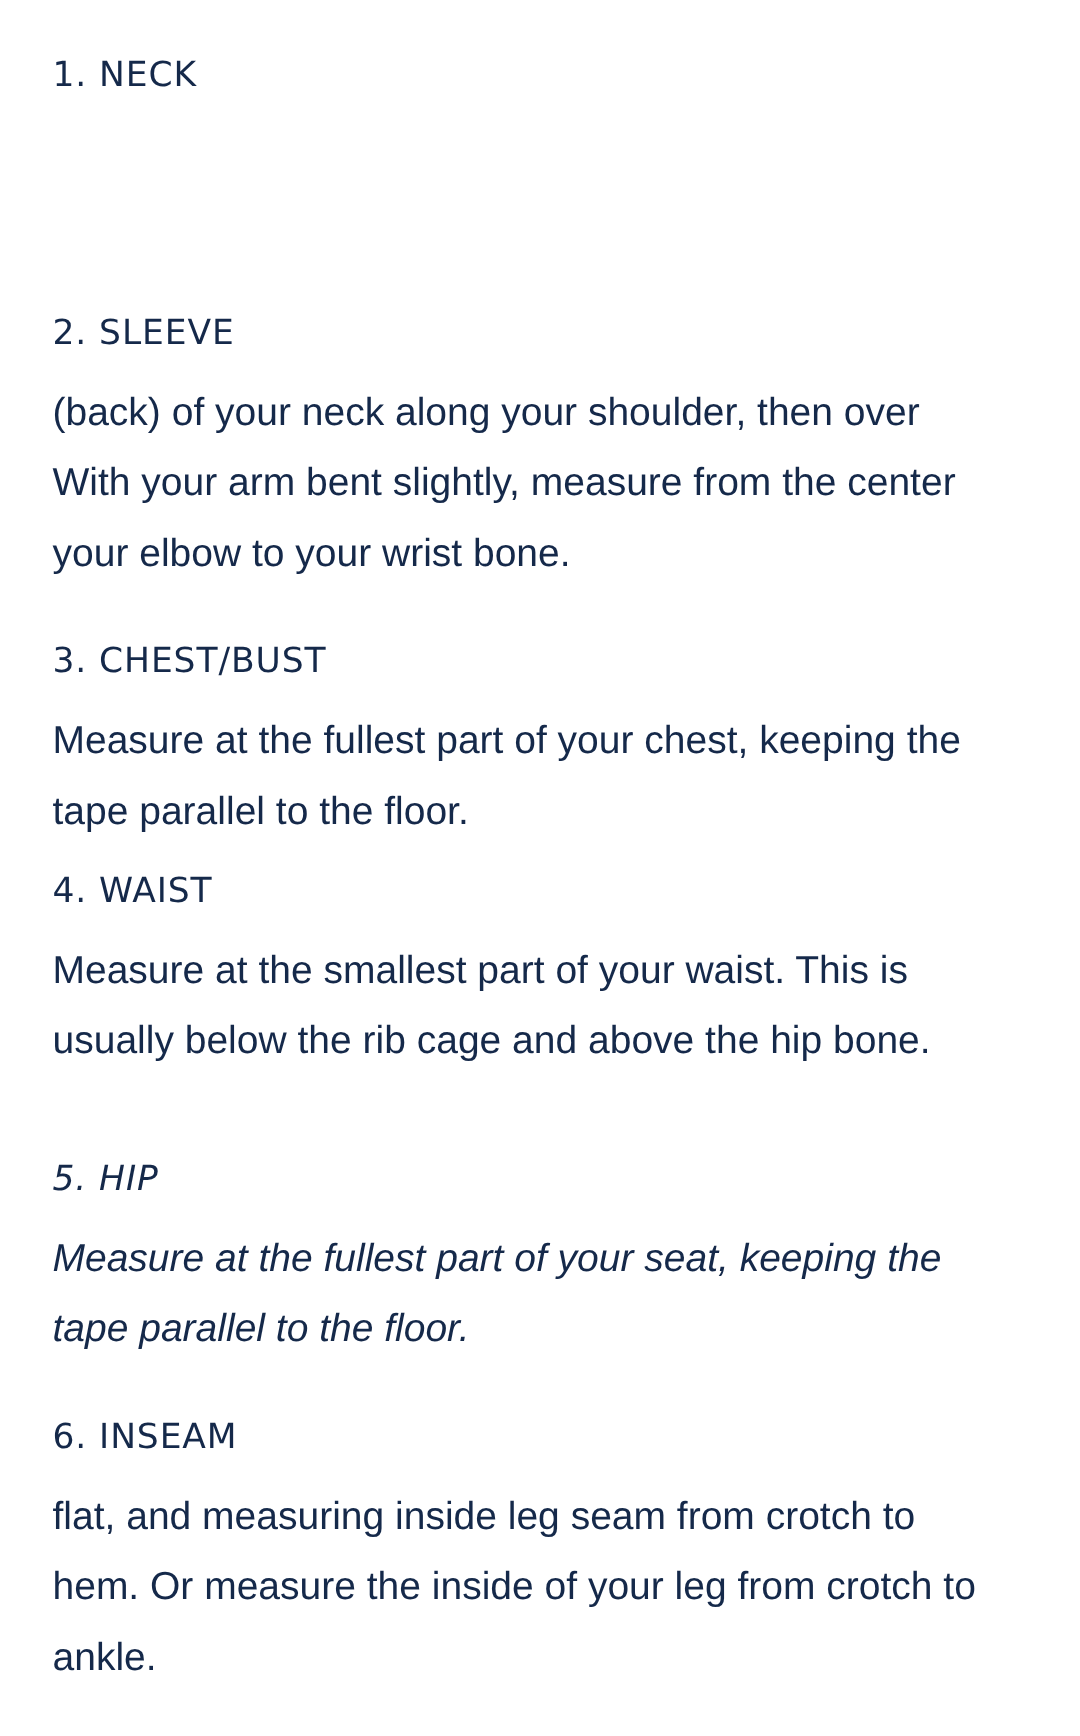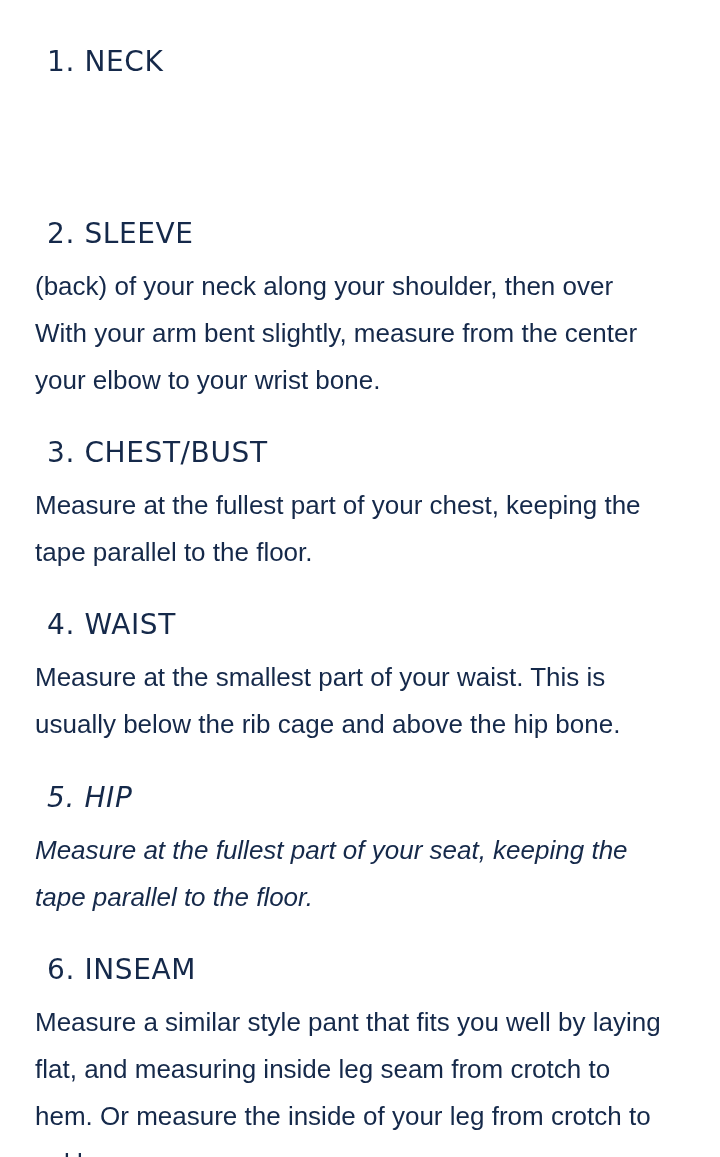--- a/index.html
+++ b/index.html
@@ -20,25 +20,25 @@
     top: 0;
     width: 665px;
   }
   .section {
     position: absolute;
     left: 0;
     width: 665px;
   }
   .heading {
     font-family: "DejaVu Sans", sans-serif;
-    font-size: 28px;
+    font-size: 23px;
     font-weight: 500;
     letter-spacing: 0.6px;
     line-height: 32px;
-    margin: 12px;
+    margin: 0;
     color: #15294a;
     white-space: nowrap;
   }
   .body-text {
     font-family: "Liberation Sans", sans-serif;
     font-size: 26px;
     line-height: 47px;
     margin: 0;
     margin-top: 13px;
     color: #15294a;
@@ -67,39 +67,38 @@
   </section>
 
   <section class="section" style="top:425px;">
     <h2 class="heading">3. CHEST/BUST</h2>
     <p class="body-text">
       <span class="line">Measure at the fullest part of your chest, keeping the</span>
       <span class="line">tape parallel to the floor.</span>
     </p>
   </section>
 
-  <section class="section" style="top:597px;">
+  <section class="section" style="top:578px;">
     <h2 class="heading">4. WAIST</h2>
     <p class="body-text">
       <span class="line">Measure at the smallest part of your waist. This is</span>
       <span class="line">usually below the rib cage and above the hip bone.</span>
     </p>
   </section>
 
   <section class="section" style="top:770px;font-style:italic;">
     <h2 class="heading">5. HIP</h2>
     <p class="body-text">
       <span class="line">Measure at the fullest part of your seat, keeping the</span>
       <span class="line">tape parallel to the floor.</span>
     </p>
   </section>
 
   <section class="section" style="top:942px;">
     <h2 class="heading">6. INSEAM</h2>
     <p class="body-text">
-      <span class="line">Measure a similar style pant that fits you well by laying</span>
       <span class="line">flat, and measuring inside leg seam from crotch to</span>
       <span class="line">hem. Or measure the inside of your leg from crotch to</span>
       <span class="line">ankle.</span>
     </p>
   </section>
 
 </div>
 
 </body></html>

